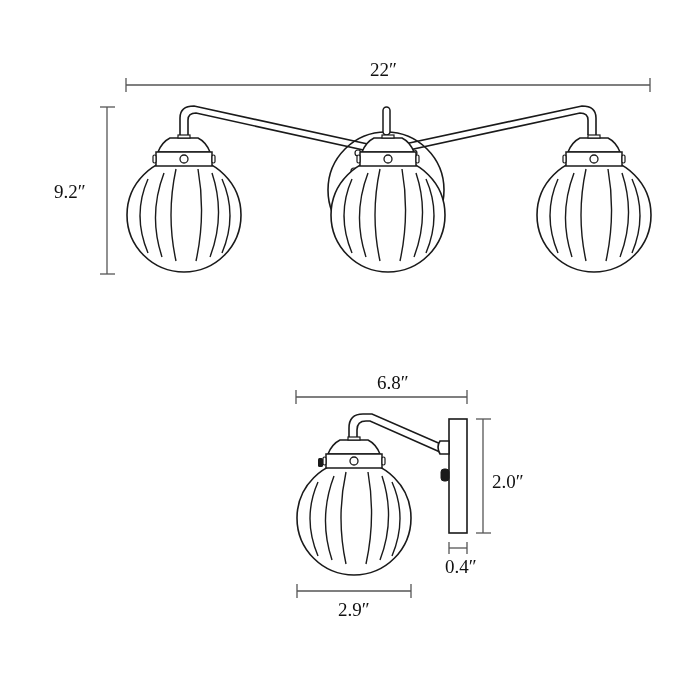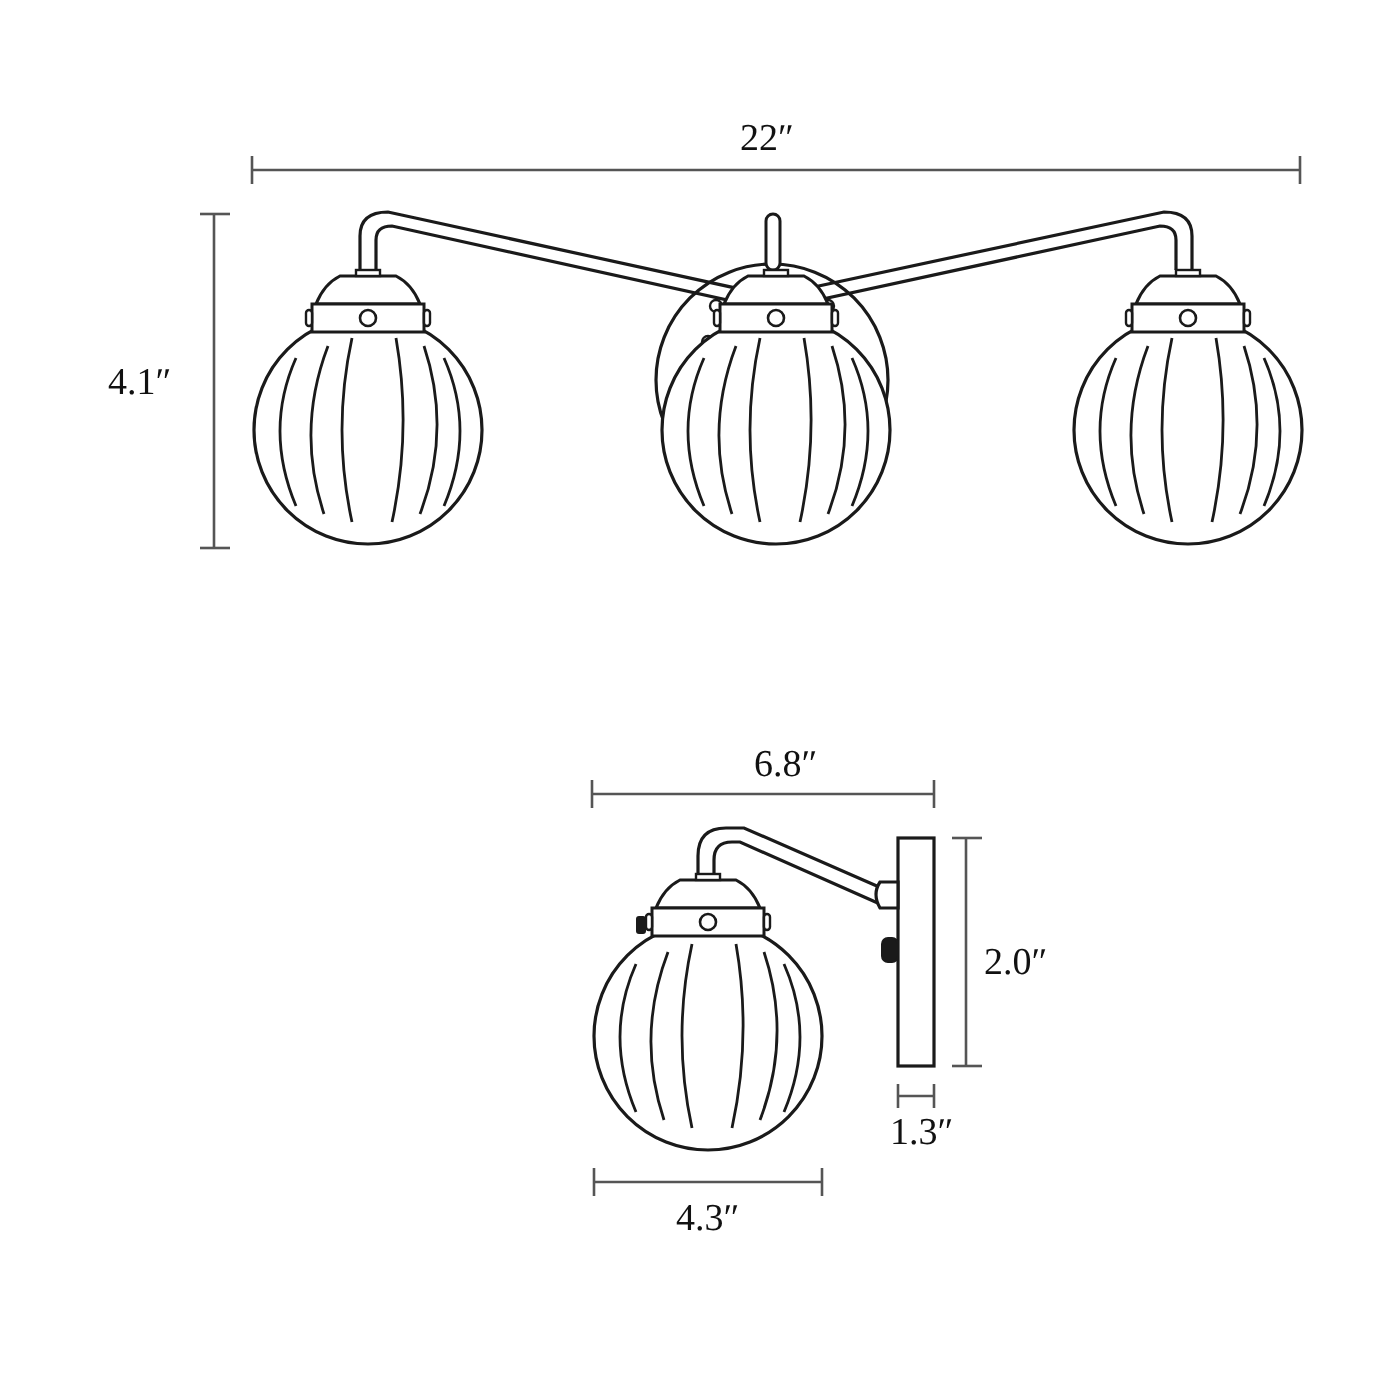--- a/index.html
+++ b/index.html
@@ -116,19 +116,19 @@
 
       <g>
         <use href="#globe" x="336" y="518"></use>
         <use href="#cap" x="336" y="460"></use>
       </g>
       <rect x="300" y="458" width="5" height="9" rx="1.5" fill="#1a1a1a"></rect>
     </g>
   </svg>
 
   <span class="lbl" style="left:352px; top:60px;">22″</span>
-  <span class="lbl" style="left:36px; top:182px;">4.1″</span>
+  <span class="lbl" style="left:36px; top:182px;">9.2″</span>
 
   <span class="lbl" style="left:359px; top:373px;">6.8″</span>
   <span class="lbl" style="left:474px; top:472px;">2.0″</span>
-  <span class="lbl" style="left:427px; top:557px;">1.3″</span>
-  <span class="lbl" style="left:320px; top:600px;">4.3″</span>
+  <span class="lbl" style="left:427px; top:557px;">0.4″</span>
+  <span class="lbl" style="left:320px; top:600px;">2.9″</span>
 </div>
 
 </body></html>

